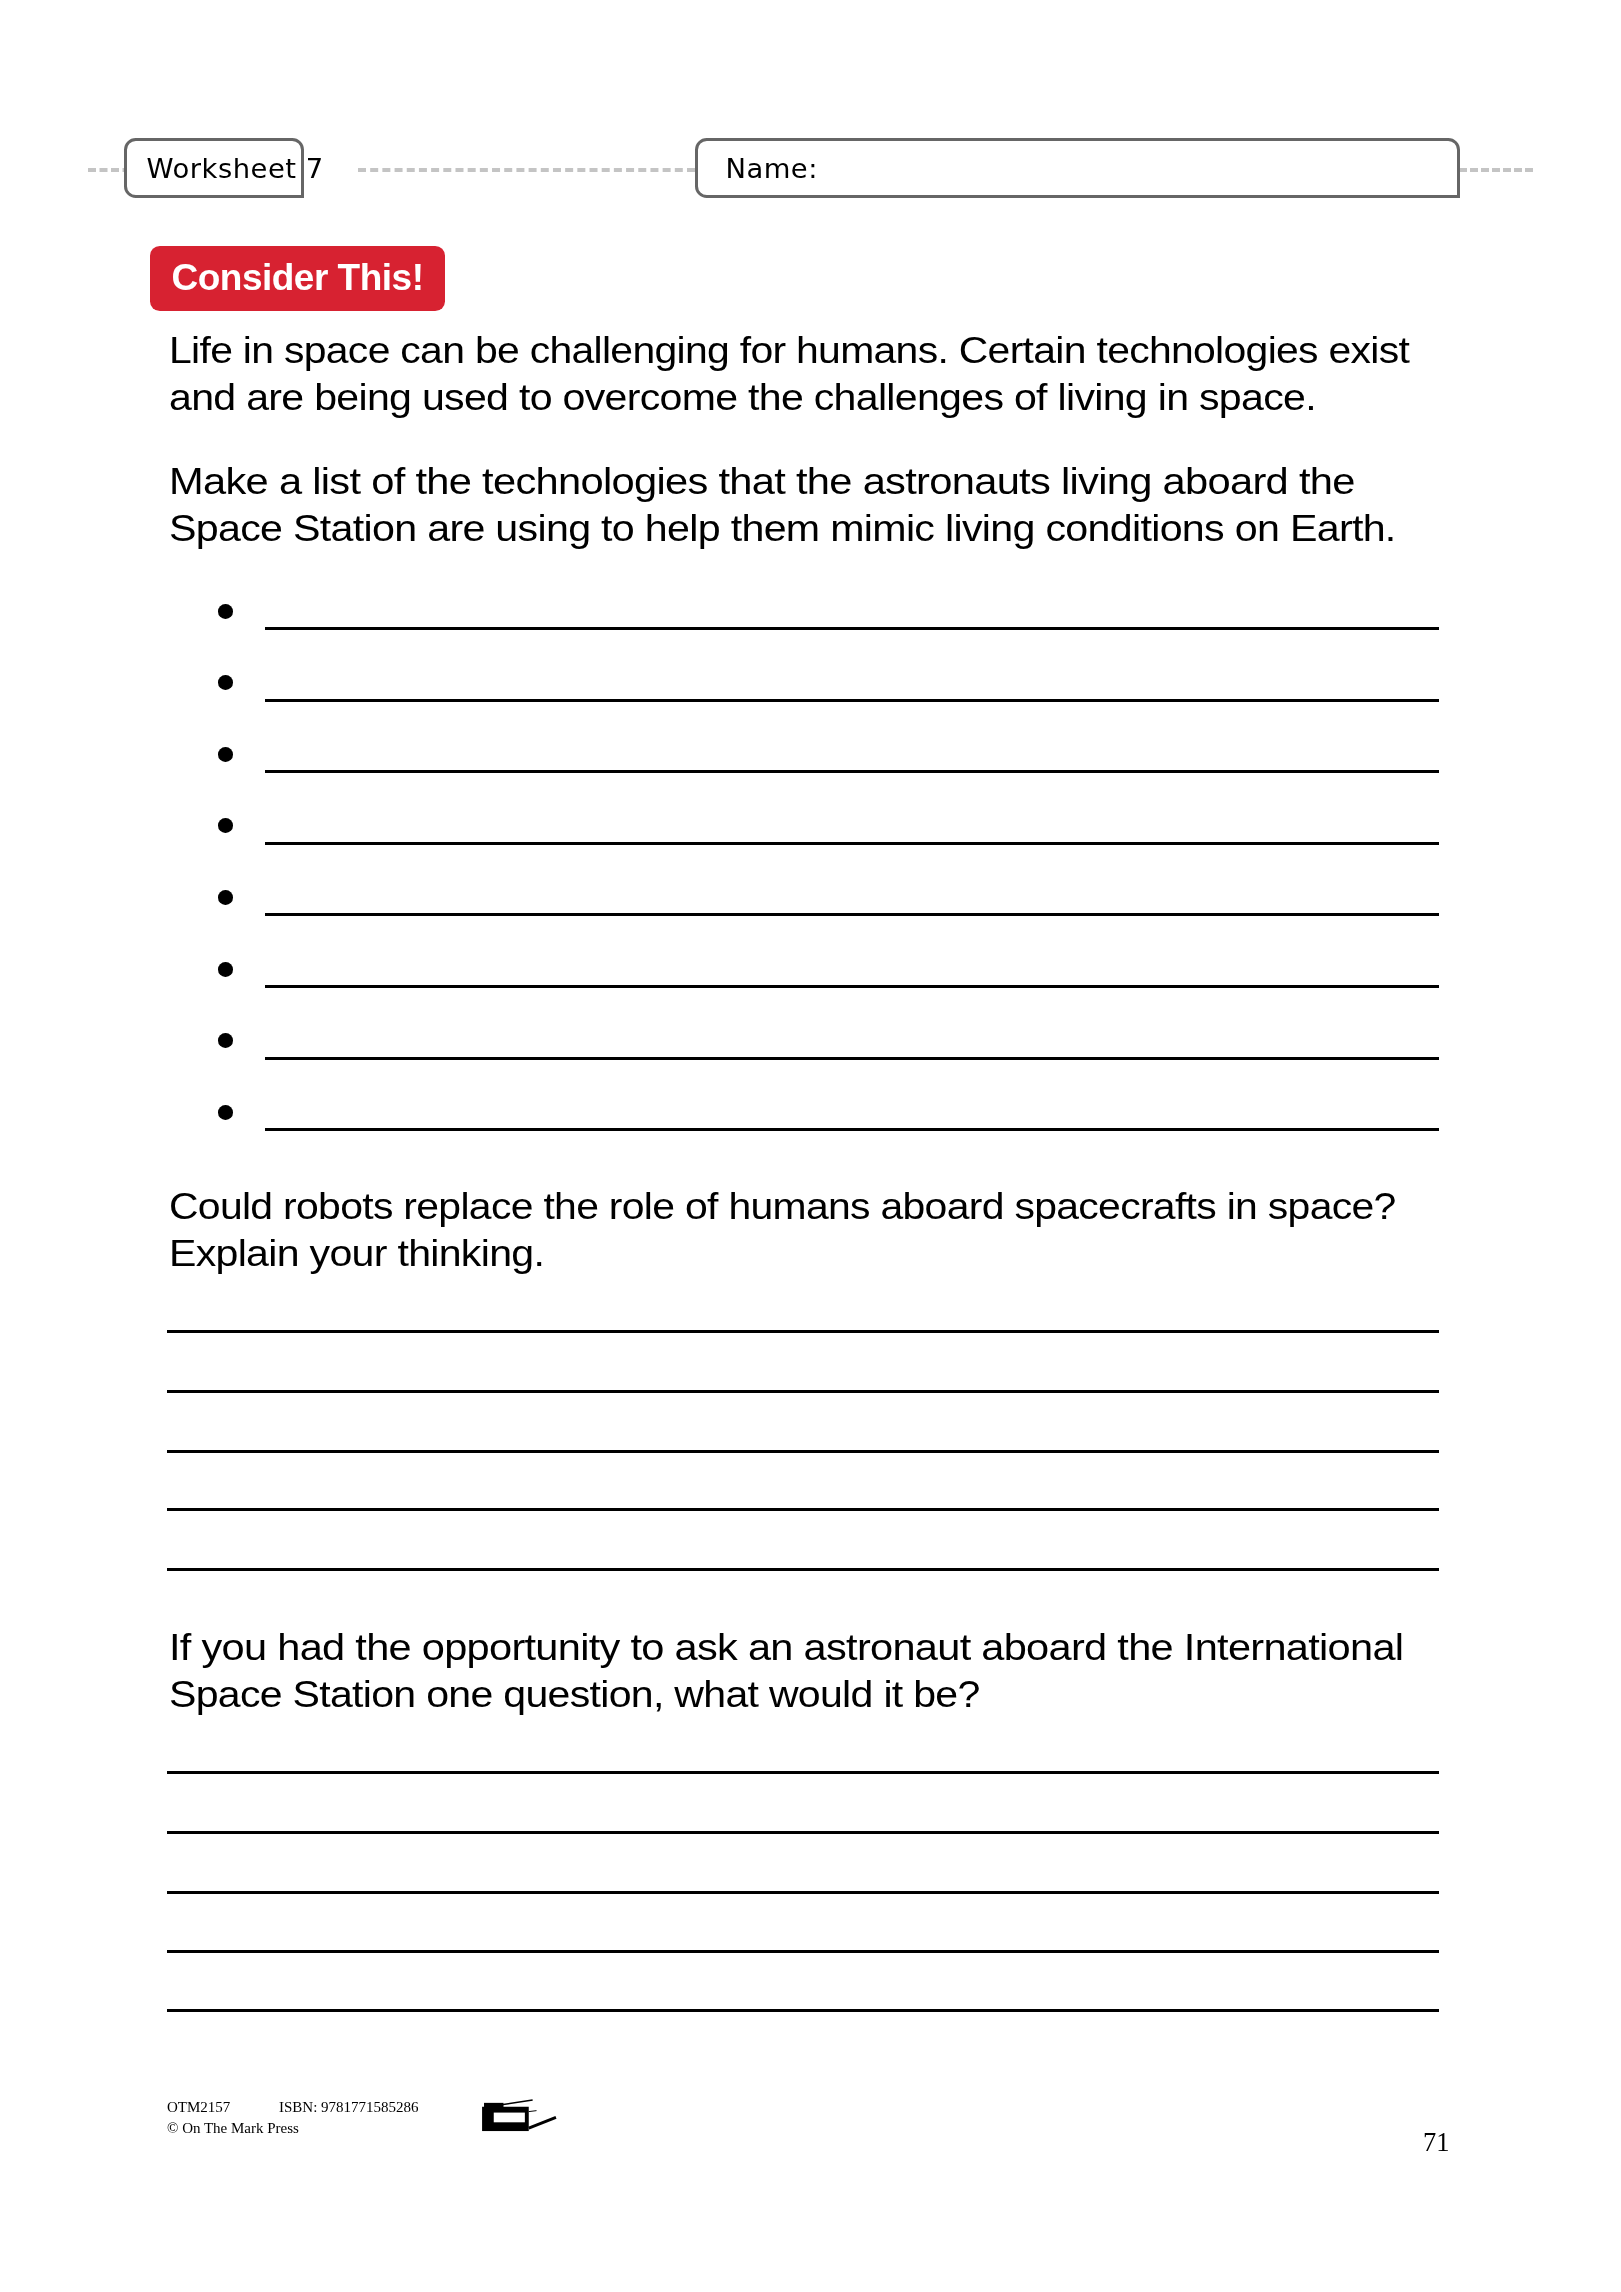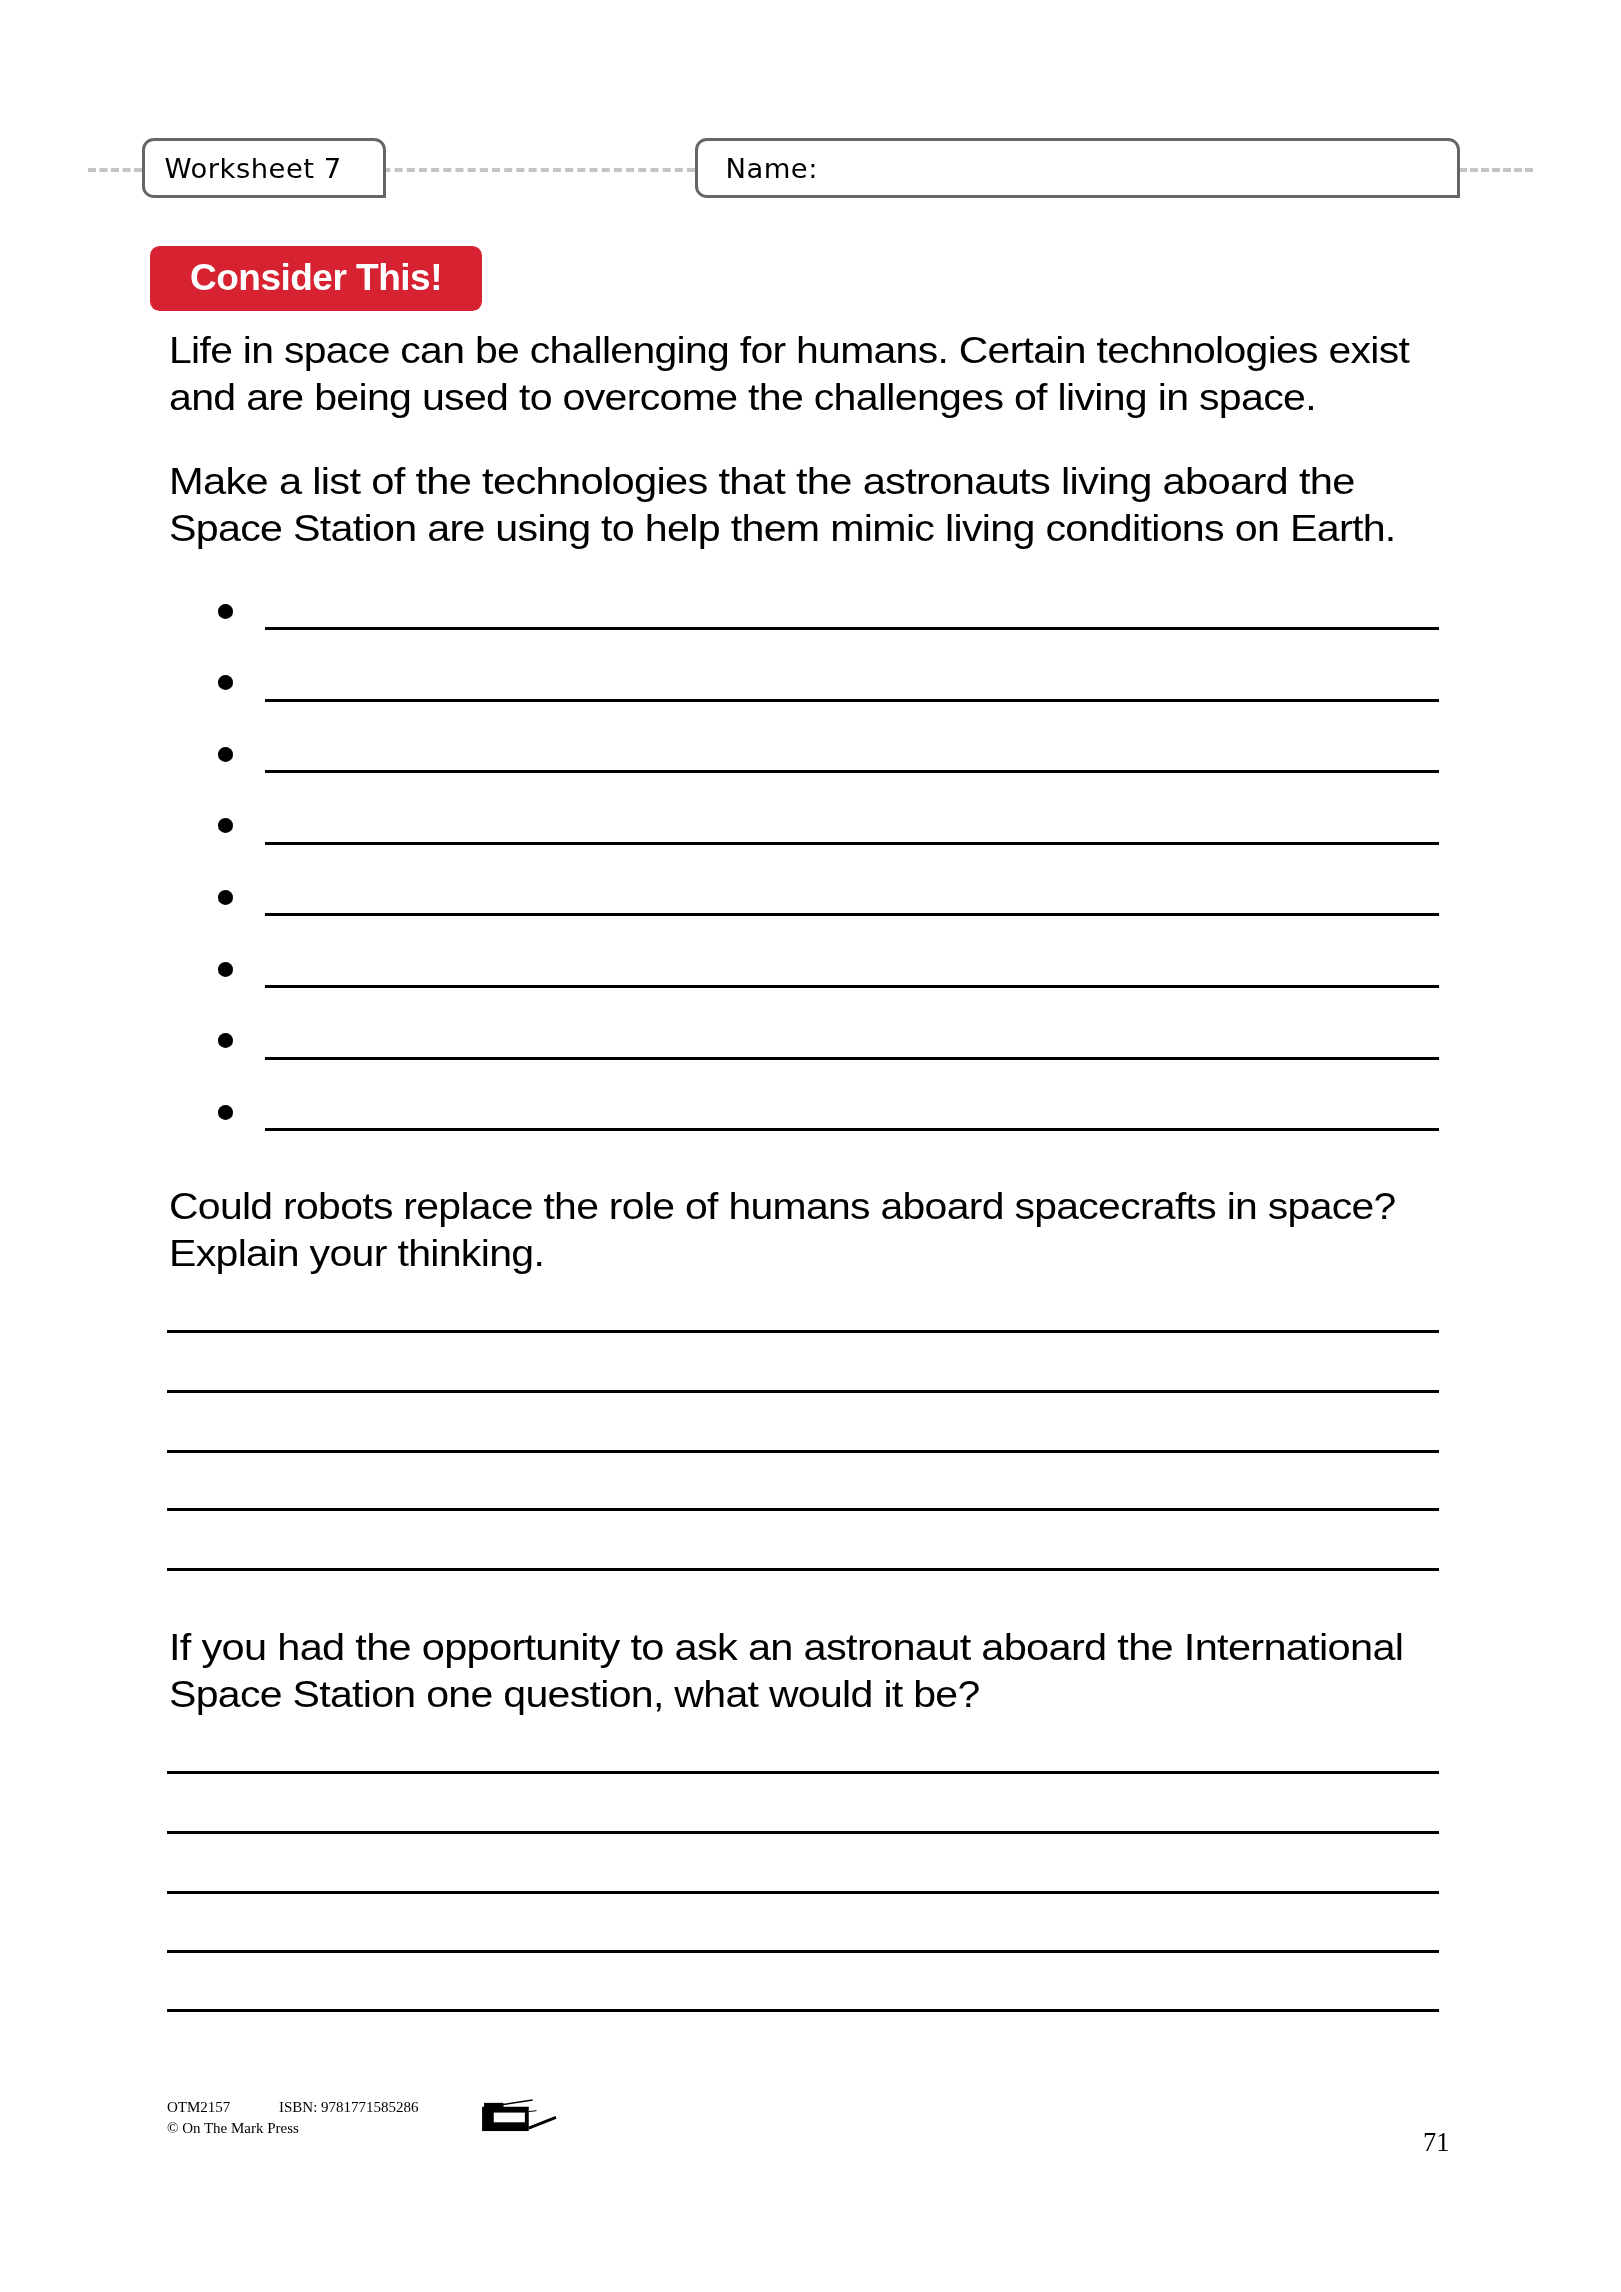--- a/index.html
+++ b/index.html
@@ -11,21 +11,21 @@
     .dashes { position: absolute; height: 0; border-top: 4.9px dashed #c4c4c4; }
 
     
     .tabbox { position: absolute; box-sizing: border-box; border: 3.9px solid #666666;
               background: #fff; border-radius: 11.8px 11.8px 0 11.8px; }
     .tabbox .lbl { position: absolute; left: 19.6px; top: 50%; transform: translateY(-50%);
                    font-family: "DejaVu Sans", sans-serif; font-size: 27.4px; letter-spacing: 0.5px;
                    white-space: nowrap; }
 
     
-    .consider { position: absolute; left: 150px; top: 246px; width: 332px; height: 65px;
+    .consider { position: absolute; left: 150px; top: 246px; width: 295px; height: 65px;
                 background: #d72231; border-radius: 9.8px; box-sizing: border-box; }
     .consider span { position: absolute; left: 0; right: 0; top: 50%; transform: translateY(-52%);
                      text-align: center; color: #fff; font-weight: bold; font-size: 37px;
                      letter-spacing: -0.5px; white-space: nowrap; }
 
     
     .tline { position: absolute; left: 169px; font-size: 36px; line-height: 1; white-space: nowrap;
              letter-spacing: -0.6px; transform-origin: left bottom; }
 
     
@@ -38,21 +38,21 @@
     .pagenum { position: absolute; font-family: "Liberation Serif", serif; font-size: 26.5px;
                line-height: 1; }
   </style>
 </head>
 <body>
 
 <div class="dashes" style="left:88px; top:168px; width:54px;"></div>
 <div class="dashes" style="left:358px; top:168px; width:337px;"></div>
 <div class="dashes" style="left:1459px; top:168px; width:74px;"></div>
 
-<div class="tabbox" style="left:142px; top:138px; width:244px; height:60px;">
+<div class="tabbox" style="left:124px; top:138px; width:180px; height:60px;">
   <span class="lbl">Worksheet 7</span>
 </div>
 
 <div class="tabbox" style="left:695px; top:138px; width:765px; height:60px;">
   <span class="lbl" style="left:27.4px;">Name:</span>
 </div>
 
 <div class="consider">
   <span>Consider This!</span>
 </div>

